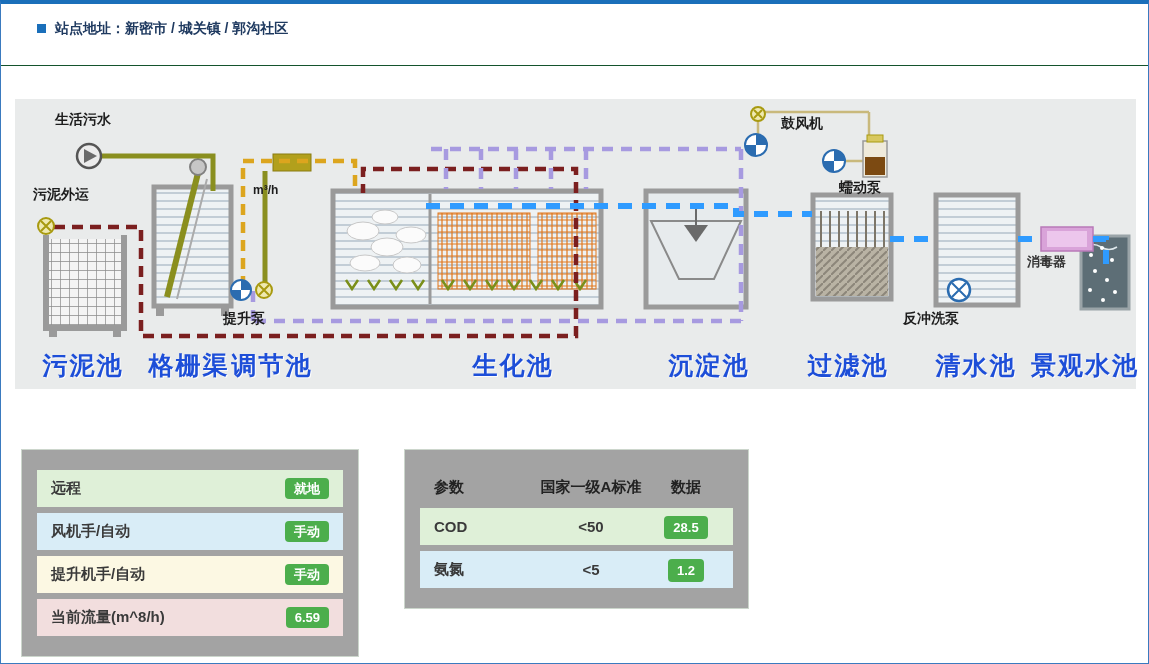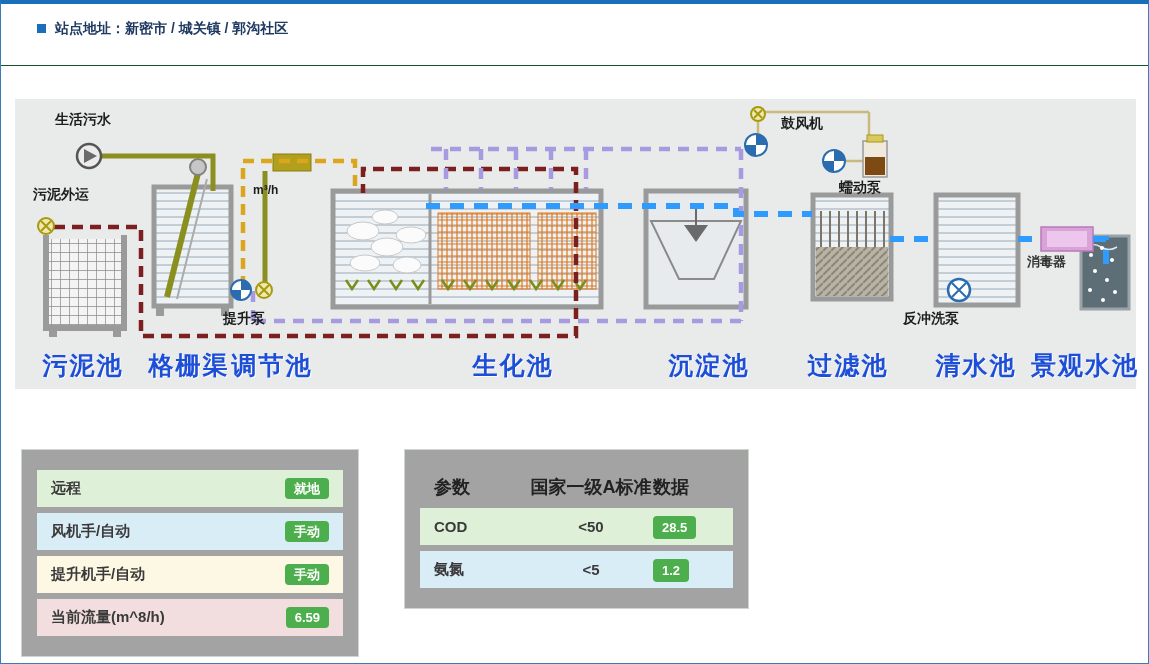--- a/index.html
+++ b/index.html
@@ -22,24 +22,24 @@
   .card3{width:345px;margin-left:45px;}
   .prow{display:flex;align-items:center;height:37px;padding:0 14px;margin-bottom:6px;font-size:15px;font-weight:bold;color:#3a3a3a;}
   .prow:last-child{margin-bottom:0;}
   .r-green{background:#dff0d8;}
   .r-blue{background:#d9edf7;}
   .r-yellow{background:#fcf8e3;}
   .r-pink{background:#f2dede;}
   .badge{background:#4cae4c;color:#fff;border-radius:4px;padding:4px 9px;font-size:13px;font-weight:bold;line-height:1;white-space:nowrap;}
   .card1 .badge{margin-left:auto;}
   .card2 .plabel{flex:0 0 135px;}
-  .qhead{display:flex;align-items:center;height:34px;padding:0 14px;margin-bottom:4px;font-size:18px;font-weight:bold;color:#222;}
+  .qhead{display:flex;align-items:center;height:34px;padding:0 14px;margin-bottom:4px;font-size:15px;font-weight:bold;color:#222;}
   .qc1{flex:0 0 95px;}
   .qc2{flex:1;text-align:center;white-space:nowrap;}
-  .qc3{flex:0 0 66px;text-align:left;}
+  .qc3{flex:0 0 66px;text-align:center;}
 </style>
 </head>
 <body>
 
 <div class="page">
 
   <div class="header">
     <span class="bullet"></span><span>站点地址：新密市 / 城关镇 / 郭沟社区</span>
   </div>
 

